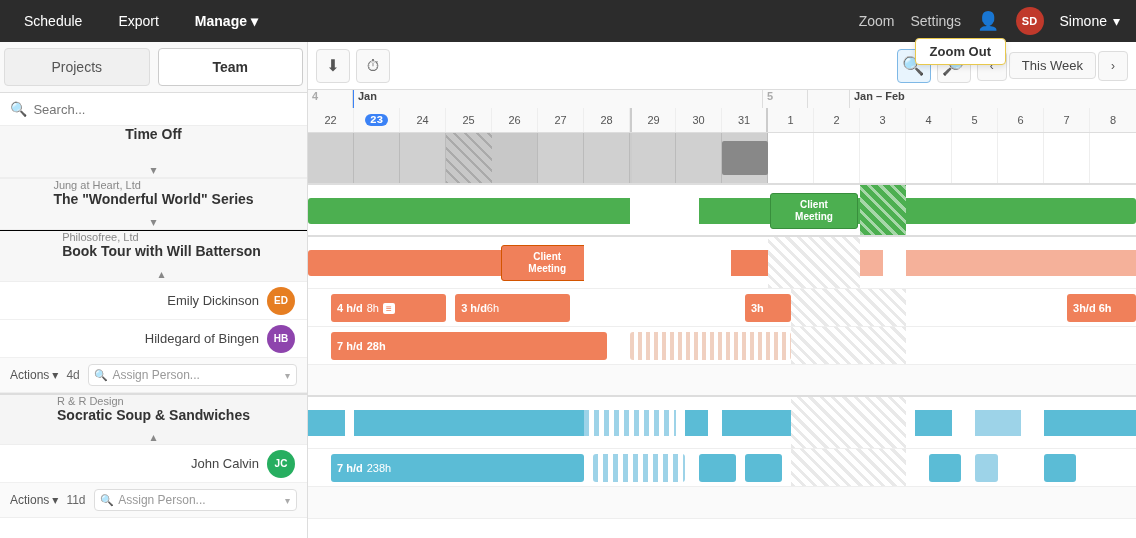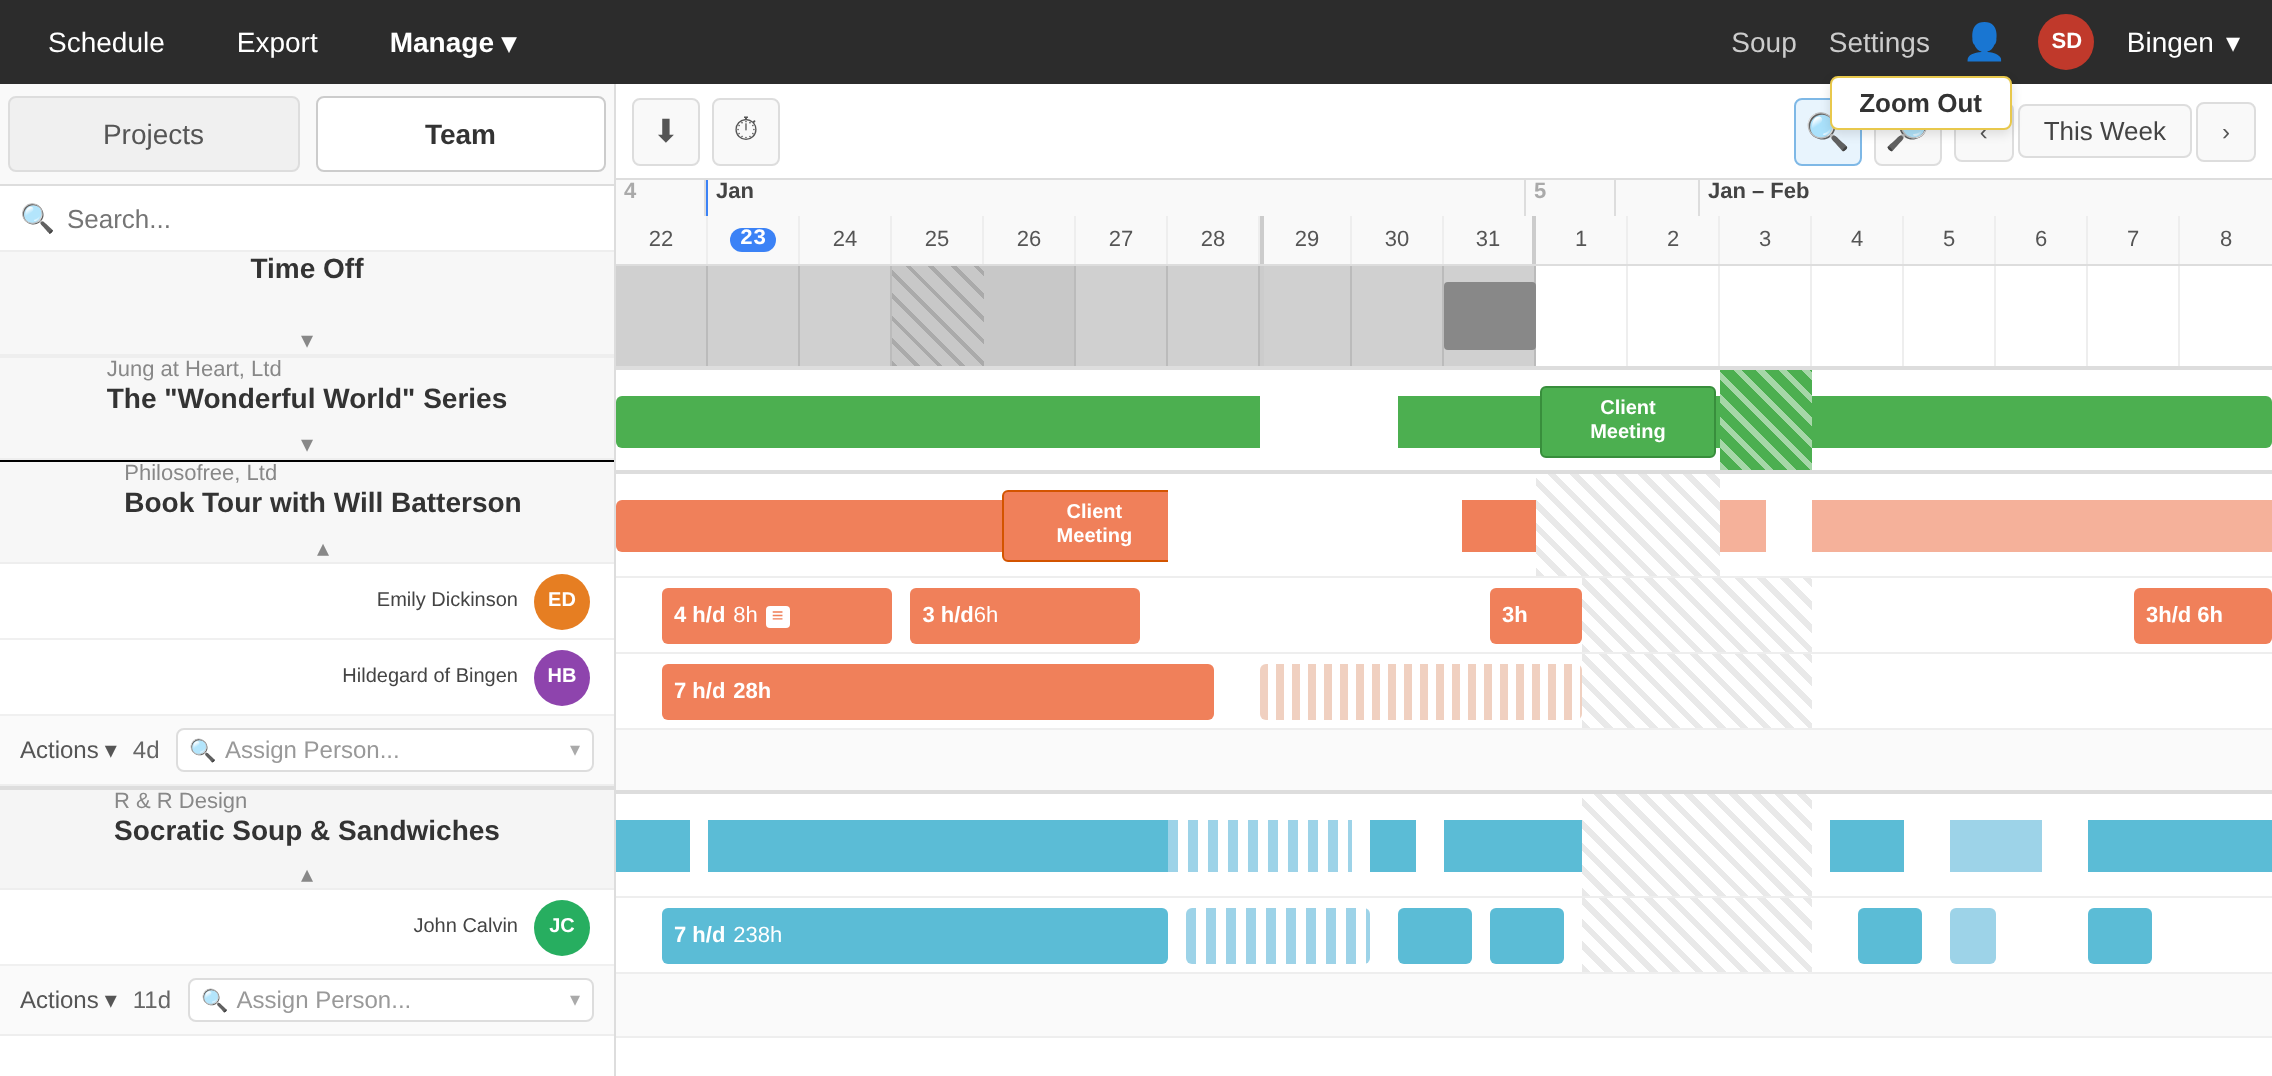--- a/index.html
+++ b/index.html
@@ -133,21 +133,21 @@
 
     .person-row {
       display: flex;
       align-items: center;
       justify-content: flex-end;
       padding: 6px 12px;
       height: 38px;
       border-bottom: 1px solid #f0f0f0;
       gap: 8px;
     }
-    .person-name { font-size: 10px; color: #444; text-align: right; }
+    .person-name { font-size: 13px; color: #444; text-align: right; }
     .avatar-img {
       width: 28px;
       height: 28px;
       border-radius: 50%;
       background: #bbb;
       overflow: hidden;
       display: flex;
       align-items: center;
       justify-content: center;
       font-size: 10px;
@@ -280,26 +280,26 @@
 <body>
 
 <div class="top-nav">
   <span class="top-nav-item">Schedule</span>
   <span class="top-nav-item">Export</span>
   <span class="top-nav-item manage-item">
     <span>Manage</span>
     <span>▾</span>
   </span>
   <div class="nav-right">
-    <span>Soup</span>
+    <span>Zoom</span>
     <span>Settings</span>
     <span style="color:#ccc; font-size:18px;">👤</span>
     <div class="nav-avatar">SD</div>
     <div class="nav-user">
-      <span>Bingen</span>
+      <span>Simone</span>
       <span>▾</span>
     </div>
   </div>
 </div>
 
 <div class="main-layout">
 
   <div class="sidebar">
 
     <div class="tab-bar">

